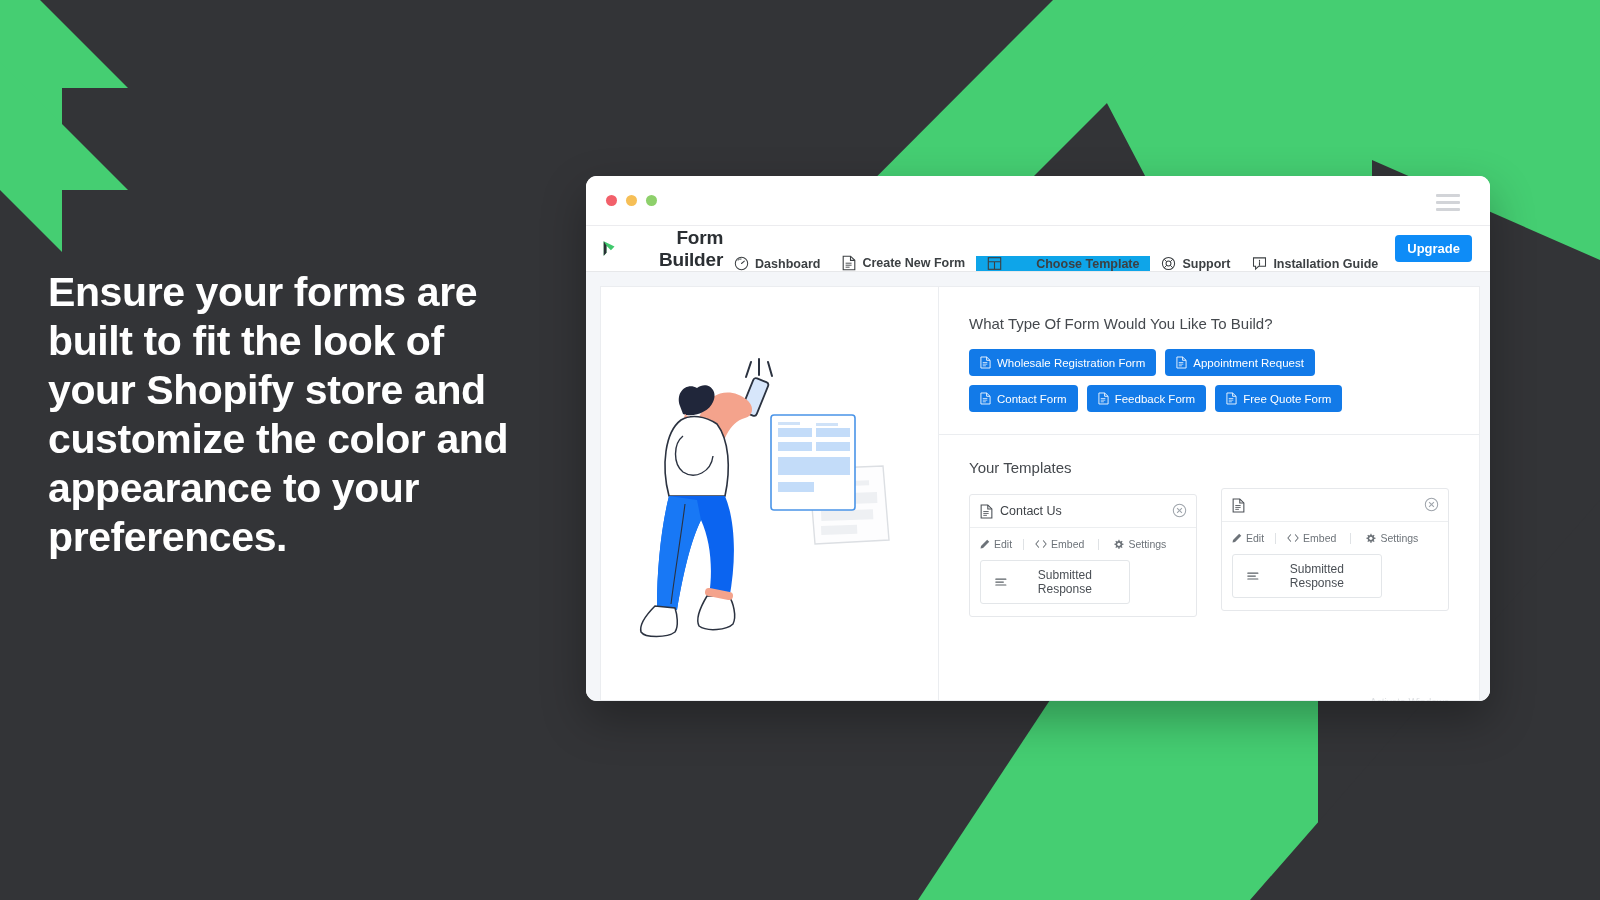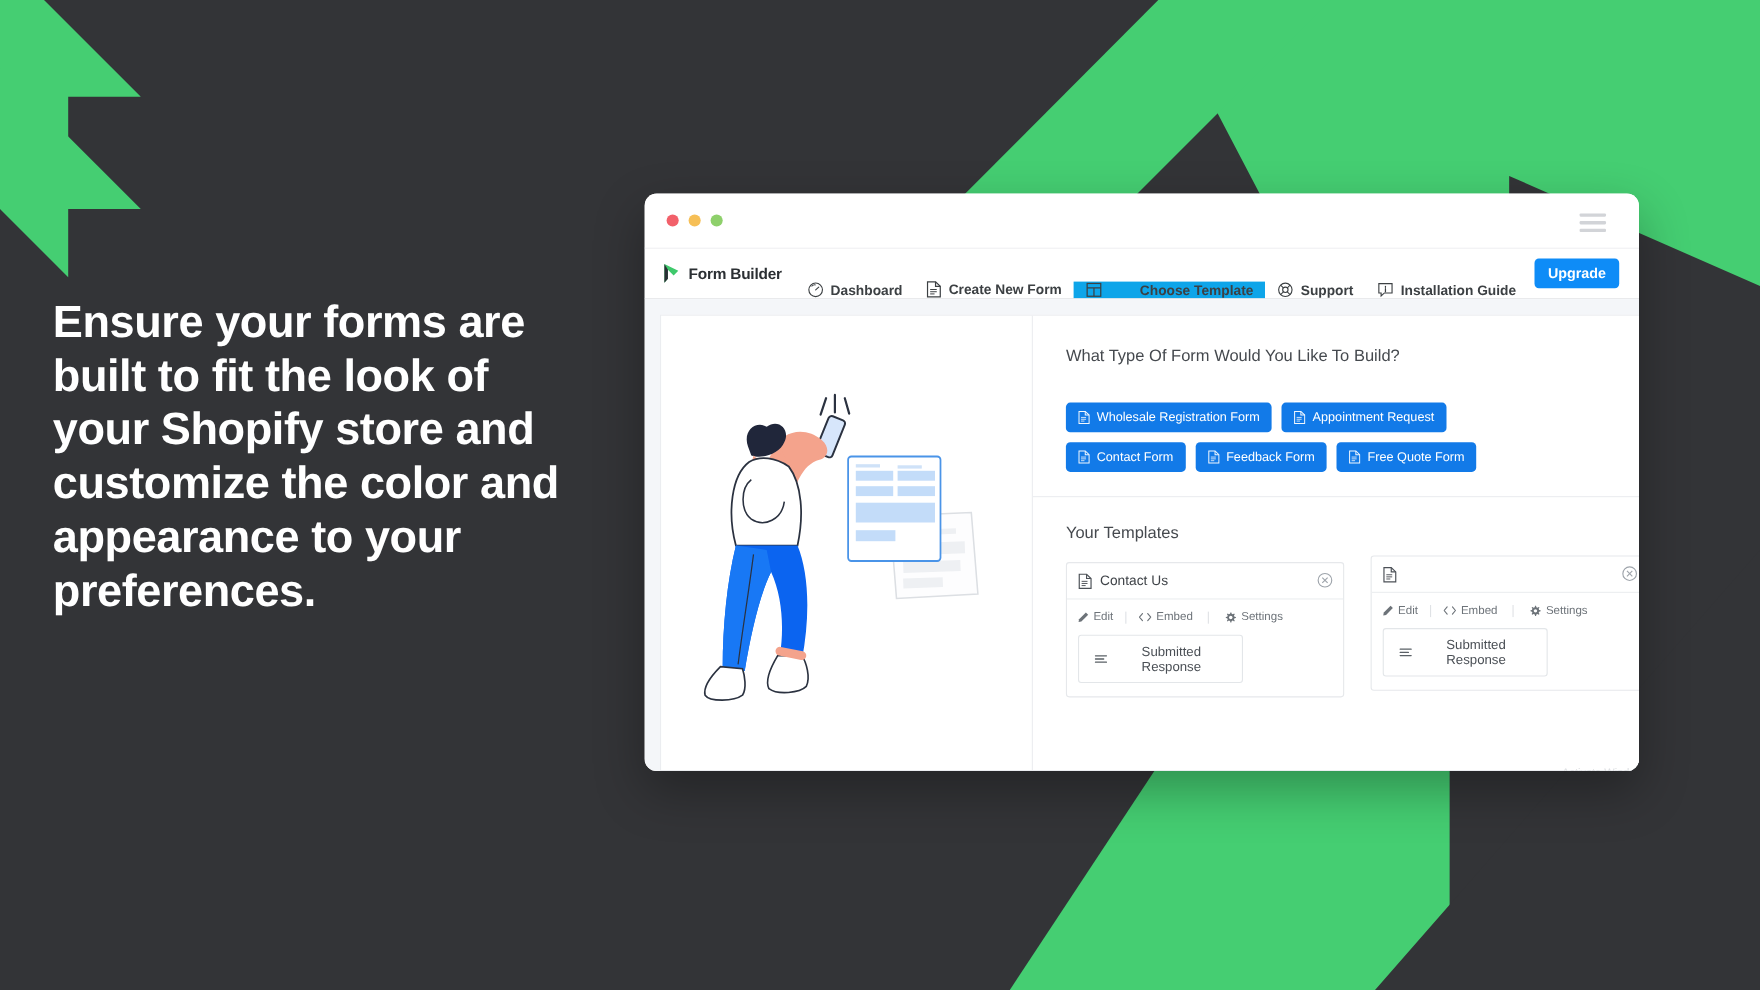--- a/index.html
+++ b/index.html
@@ -47,21 +47,21 @@
 
   
   .appnav {
     height: 47px; flex: 0 0 47px; background: #ffffff;
     border-top: 1px solid #ececef;
     border-bottom: 1px solid #e7e8ea;
     display: flex; align-items: stretch; padding-left: 16px;
   }
   .brand {
     display: flex; align-items: center; gap: 7px;
-    font-size: 14px; font-weight: 700; color: #2b2f33; letter-spacing: -0.2px;
+    font-size: 19px; font-weight: 700; color: #2b2f33; letter-spacing: -0.2px; text-align: right;
   }
   .brand-mark { width: 17px; height: 19px; display: block; }
   .nav-spacer { flex: 1 1 auto; }
   .navitems { display: flex; align-items: flex-end; font-weight: bold; }
   .navitem {
     display: flex; align-items: center; gap: 6px;
     padding: 0 11px; font-size: 12.5px; color: #3c4043; white-space: nowrap;
     cursor: pointer;
   }
   .navitem.active { background: #0ea5e9; gap: 34px; }
@@ -83,35 +83,35 @@
     display: flex; min-height: 0;
   }
   .illus-col {
     width: 338px; flex: 0 0 338px; border-right: 1px solid #ebedf0;
     display: flex; align-items: center; justify-content: center;
   }
   .illus { width: 290px; height: 300px; display: block; }
   .right-col { flex: 1 1 auto; display: flex; flex-direction: column; min-width: 0; }
 
   .sec-top { padding: 28px 30px 22px 30px; border-bottom: 1px solid #ebedf0; }
-  .sec-title { font-size: 15px; color: #45494e; margin-bottom: 34px; }
+  .sec-title { font-size: 15px; color: #45494e; margin-bottom: 17px; }
   .chips { display: flex; flex-wrap: wrap; gap: 9px; max-width: 420px; }
   .chip {
     display: inline-flex; align-items: center; gap: 6px;
     background: #127ae8; color: #ffffff; border: none; border-radius: 4px;
     font-size: 11.5px; padding: 7px 11px; cursor: pointer; white-space: nowrap;
     font-family: "Liberation Sans", sans-serif;
   }
   .chip svg { display: block; opacity: .95; }
 
   .sec-bottom { padding: 24px 30px 0 30px; flex: 1 1 auto; position: relative; min-height: 0; }
   .sec-title2 { font-size: 15px; color: #45494e; margin-bottom: 18px; }
   .cards { display: flex; gap: 24px; align-items: flex-start; }
   .tcard {
-    width: 253px; background: #ffffff; border: 1px solid #e6e8eb; border-radius: 3px;
+    width: 228px; background: #ffffff; border: 1px solid #e6e8eb; border-radius: 3px;
   }
   .tcard.raised { margin-top: -6px; }
   .tcard-head {
     height: 33px; display: flex; align-items: center; padding: 0 10px;
     border-bottom: 1px solid #eceef0; position: relative;
   }
   .tcard-title { font-size: 12.5px; color: #3f4348; margin-left: 7px; }
   .close-ico { position: absolute; right: 9px; top: 8px; cursor: pointer; }
   .tcard-body { padding: 10px 10px 12px 10px; }
   .actions { display: flex; align-items: center; font-size: 10.5px; color: #6d7379; margin-bottom: 10px; }

